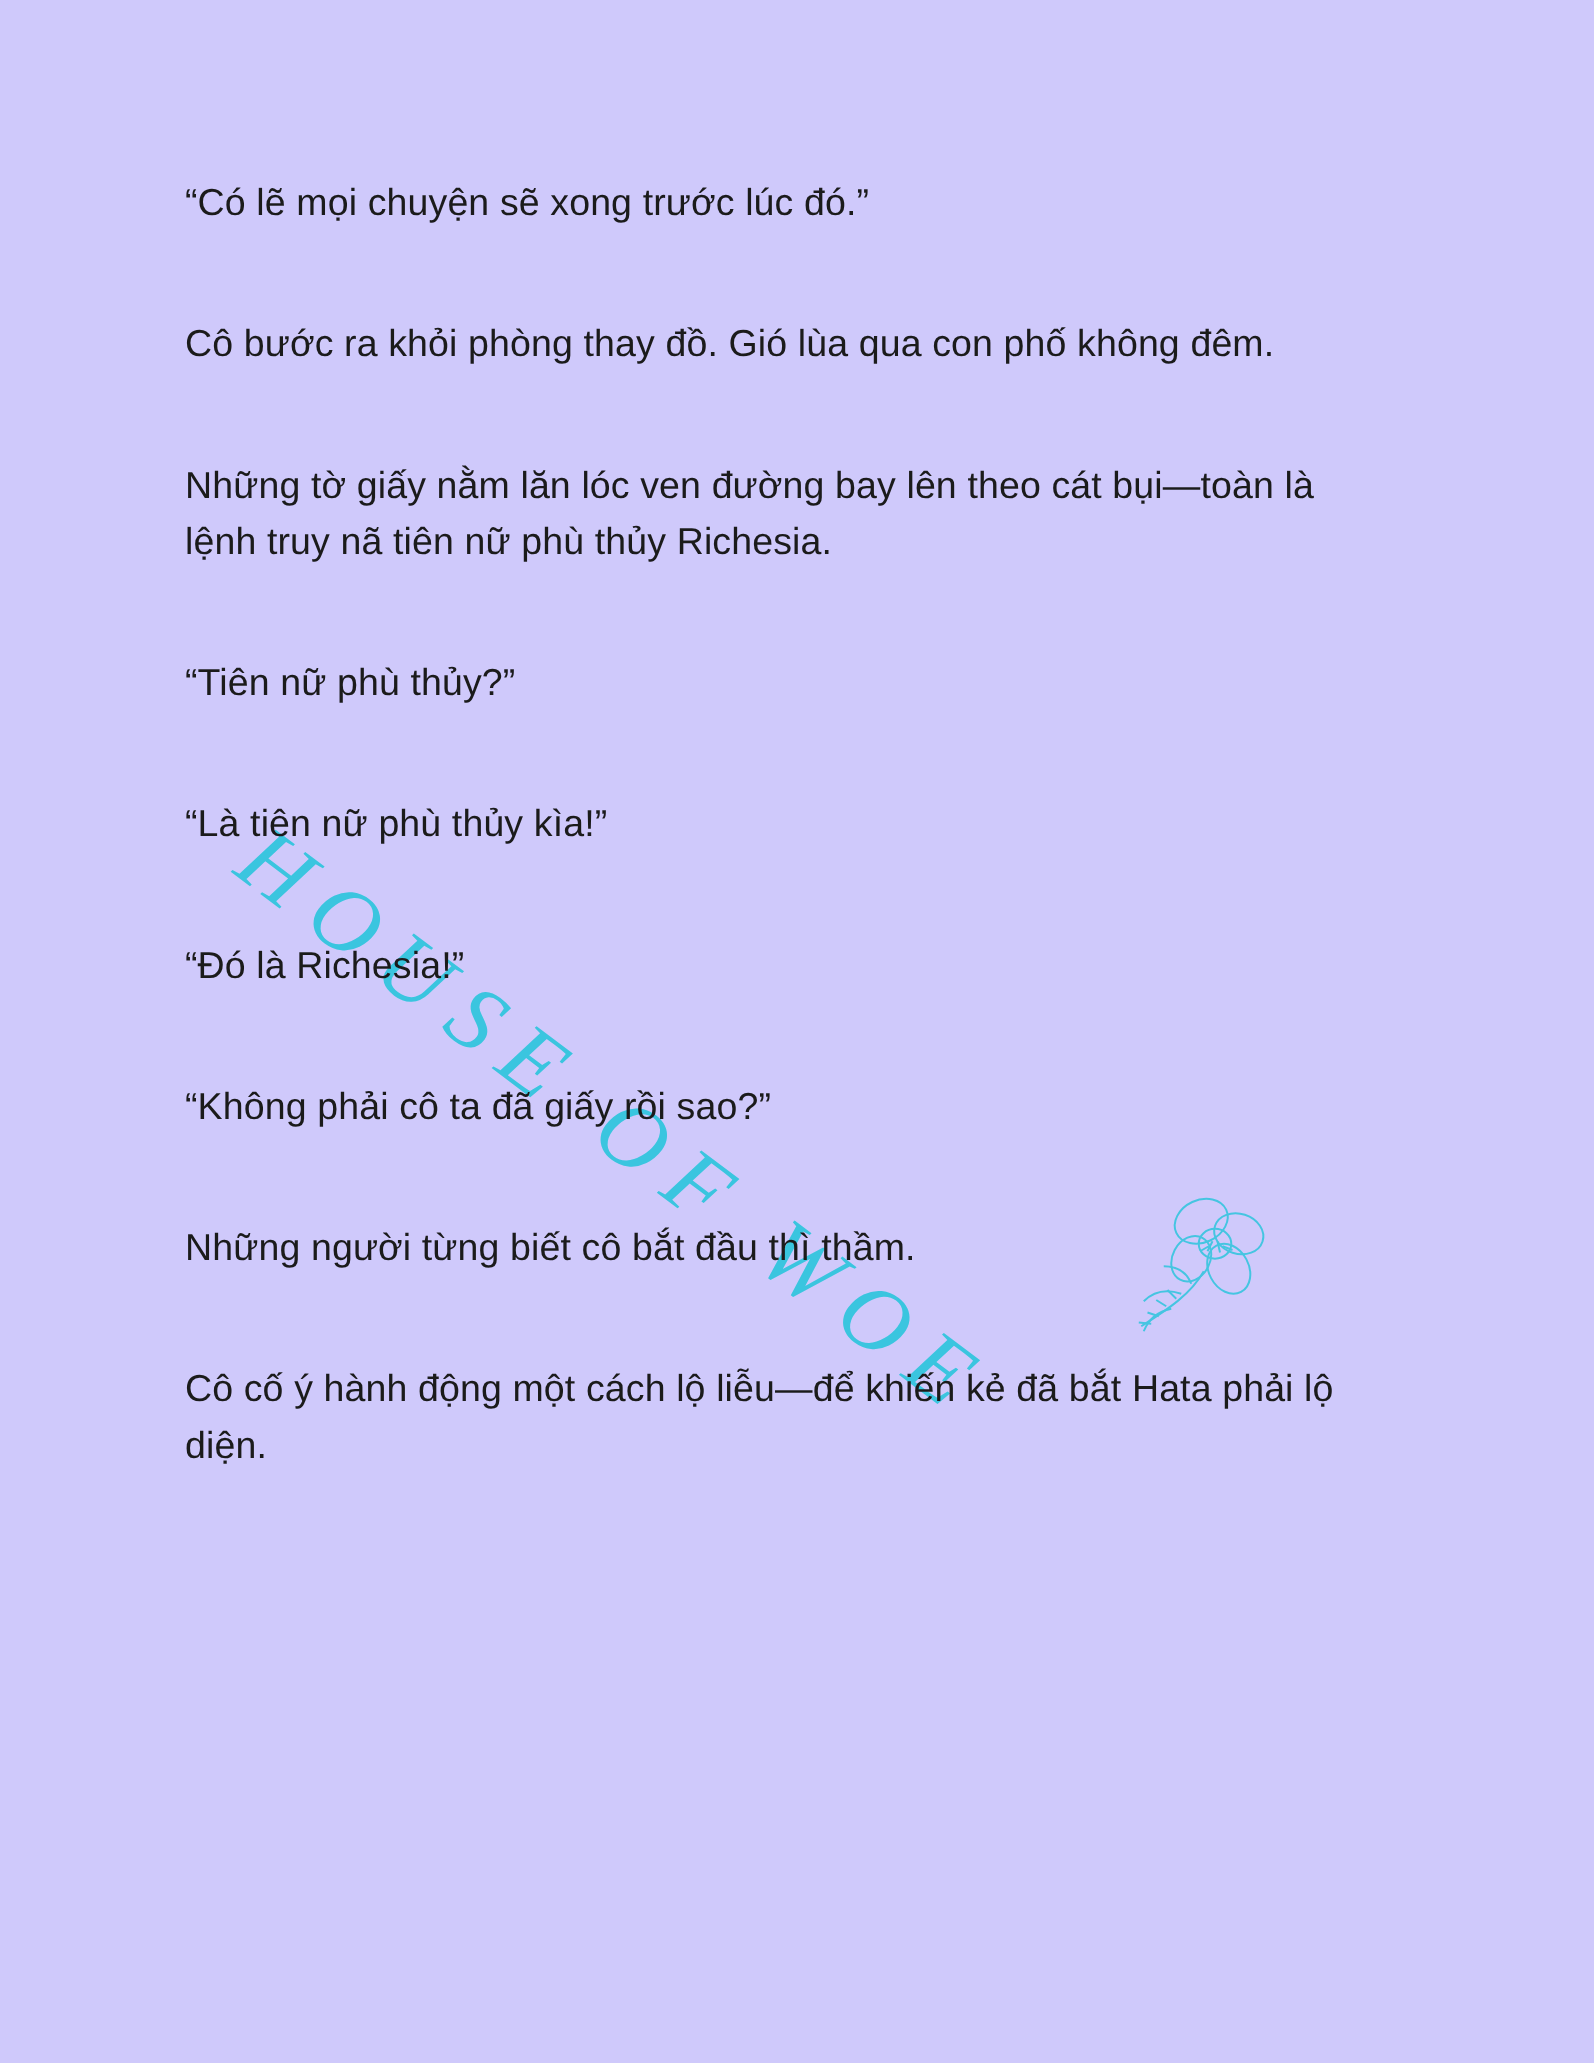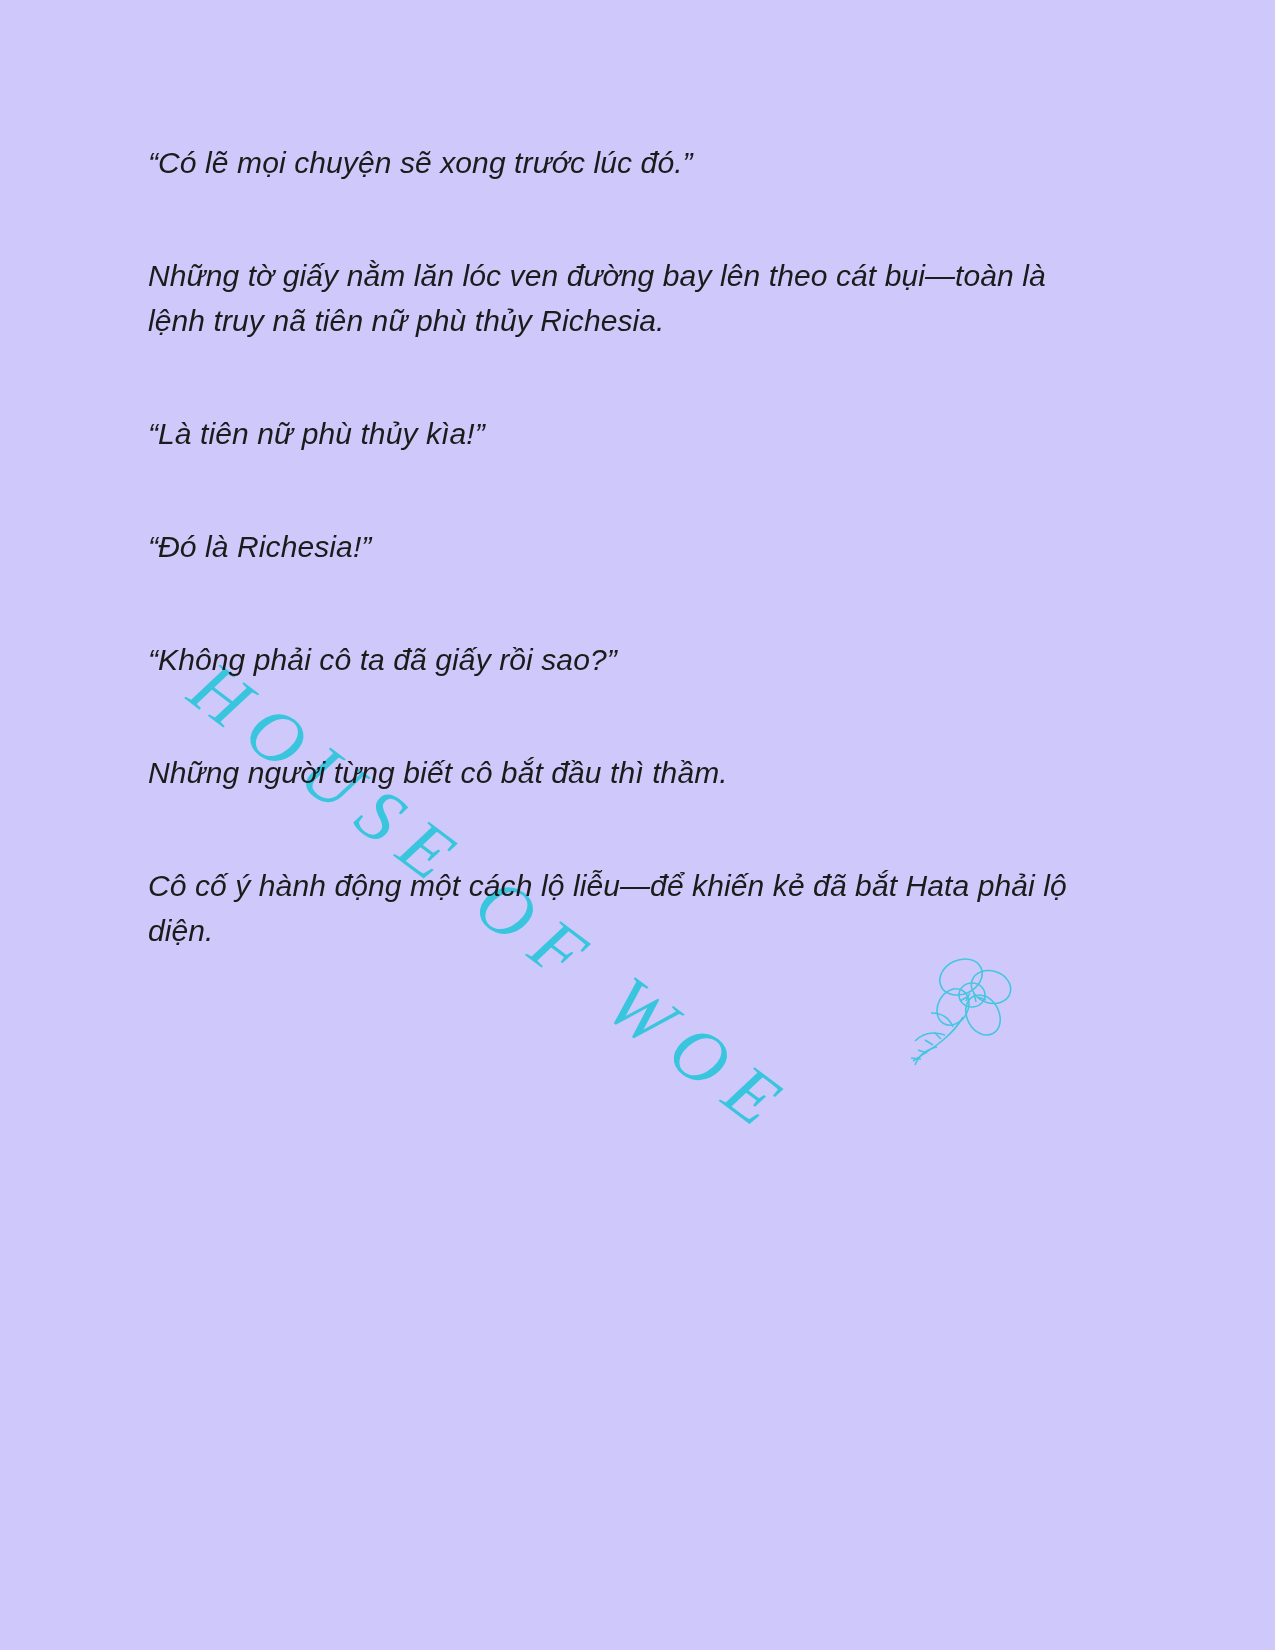--- a/index.html
+++ b/index.html
@@ -26,21 +26,20 @@
     z-index: 2;
   }
   .para {
     font-size: 30px;
     line-height: 1.5;
     color: #1b1b1b;
     letter-spacing: 0.1px;
     margin: 0 0 68px 0;
     max-width: 945px;
     font-weight: 400;
-    font-style: italic;
   }
   .para:last-child {
     margin-bottom: 12px;
   }
   
   .watermark {
     position: absolute;
     left: 175px;
     top: 395px;
     width: 900px;
@@ -89,21 +88,23 @@
         <path d="M70 100 C58 96, 48 98, 40 106"></path>
         <path d="M62 112 C52 114, 44 120, 40 130"></path>
         <path d="M78 92 C74 82, 66 78, 56 78"></path>
         <path d="M52 118 l-9 -3 M46 124 l-10 -1 M58 110 l-8 -5 M66 104 l-7 -7"></path>
       </svg>
     </div>
   </div>
 
   <div class="content">
     <p class="para">“Có lẽ mọi chuyện sẽ xong trước lúc đó.”</p>
+    <p class="para">Cô bước ra khỏi phòng thay đồ. Gió lùa qua con phố không đêm.</p>
     <p class="para">Những tờ giấy nằm lăn lóc ven đường bay lên theo cát bụi—toàn là lệnh truy nã tiên nữ phù thủy Richesia.</p>
+    <p class="para">“Tiên nữ phù thủy?”</p>
     <p class="para">“Là tiên nữ phù thủy kìa!”</p>
     <p class="para">“Đó là Richesia!”</p>
     <p class="para">“Không phải cô ta đã giấy rồi sao?”</p>
     <p class="para">Những người từng biết cô bắt đầu thì thầm.</p>
     <p class="para">Cô cố ý hành động một cách lộ liễu—để khiến kẻ đã bắt Hata phải lộ diện.</p>
   </div>
 
 </div>
 
 </body></html>

